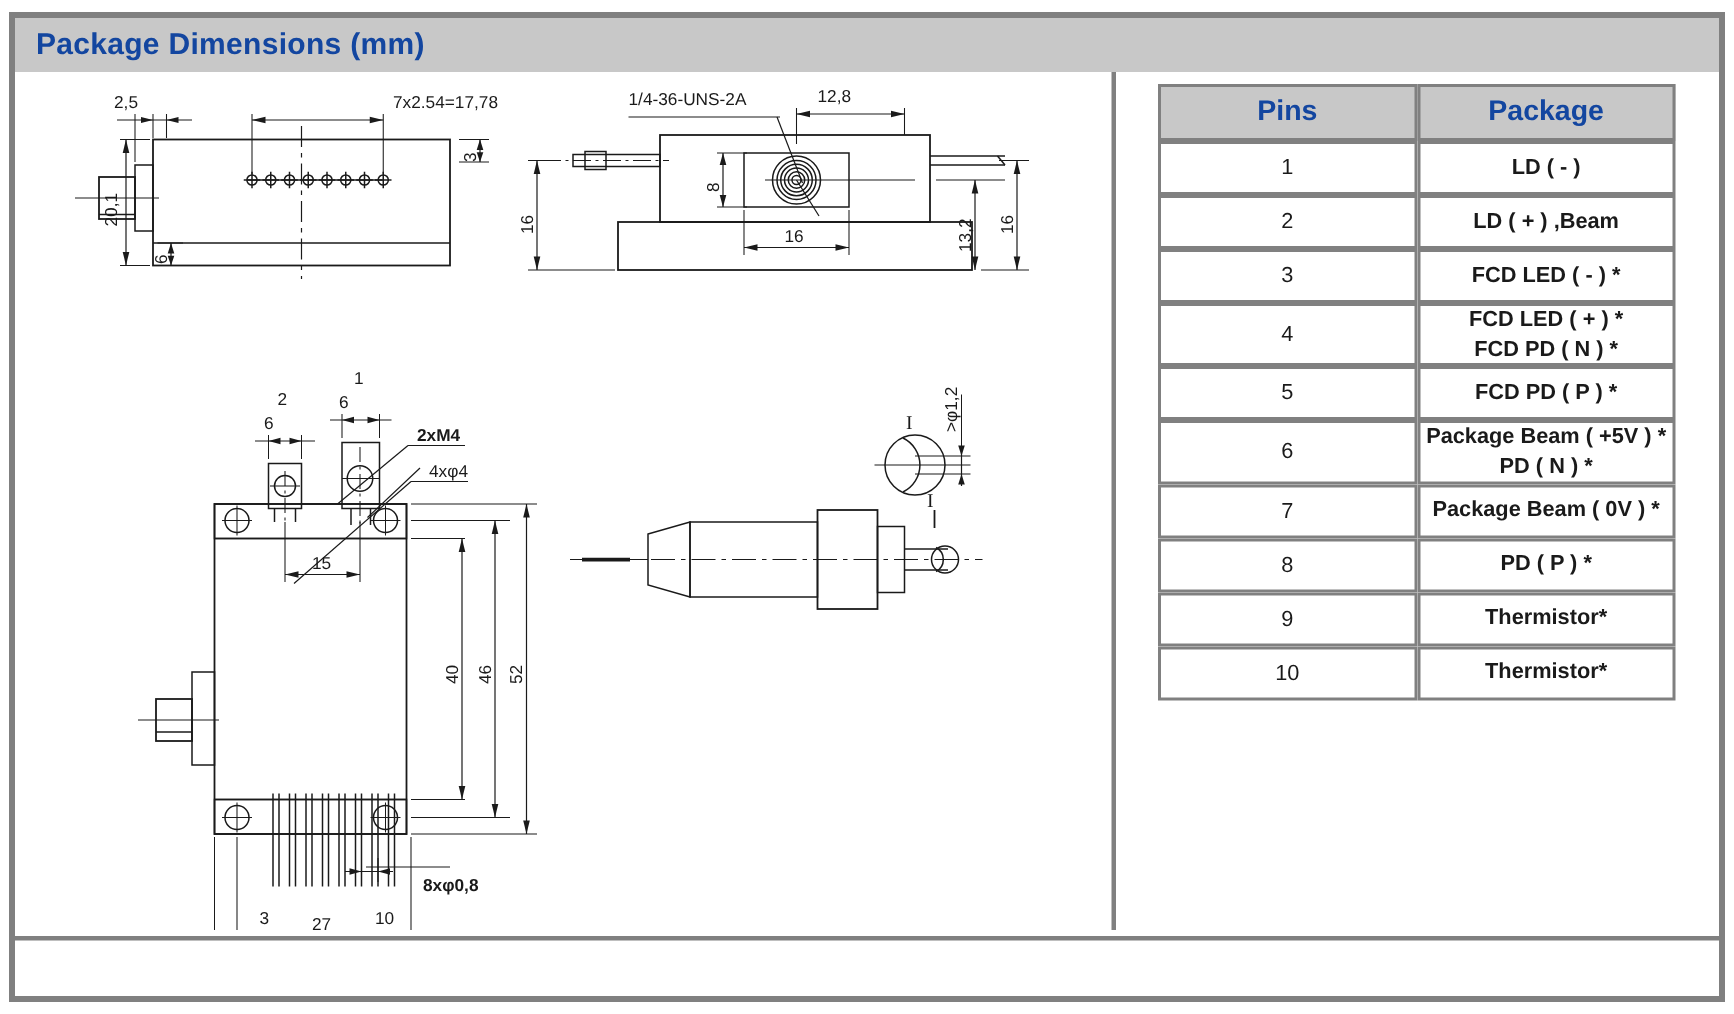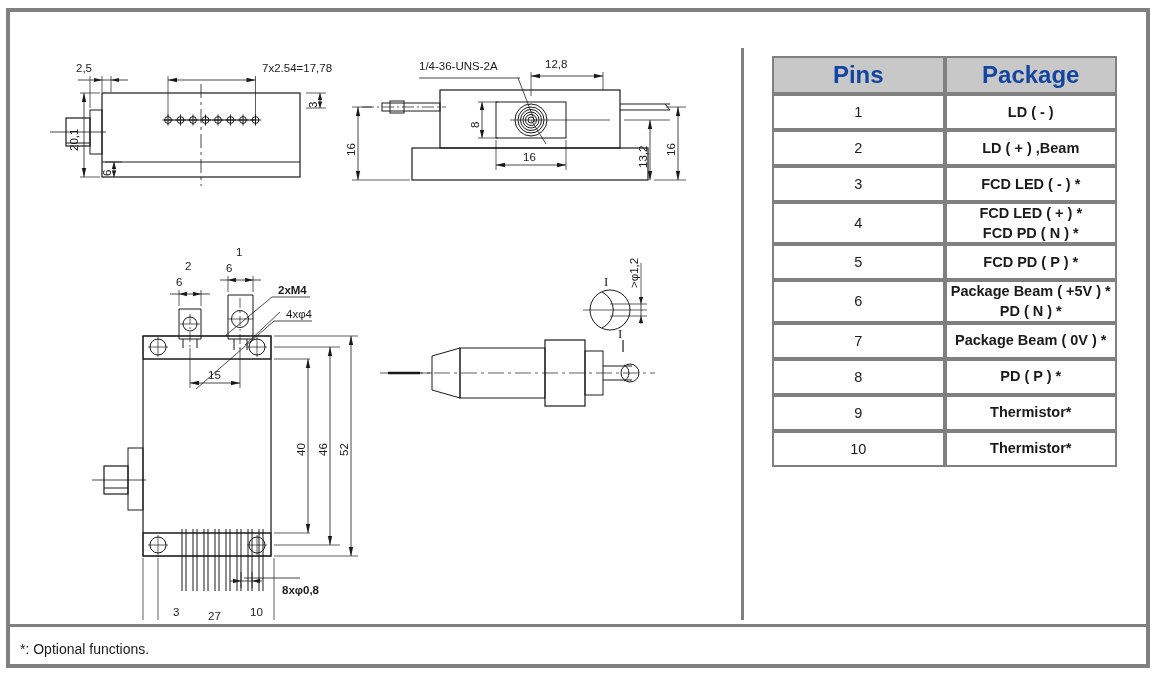--- a/index.html
+++ b/index.html
@@ -27,35 +27,38 @@
 
   
   .draw{position:absolute;left:0;top:0;width:617px;height:572px;}
   .draw svg{display:block;}
 
   
   .tblwrap{position:absolute;left:762px;top:8px;width:345px;}
   table.pins{border-collapse:separate;border-spacing:0;width:345px;table-layout:fixed;}
   table.pins td,table.pins th{border:2px solid #808080;background:#ffffff;text-align:center;
       font-size:14.5px;color:#1a1a1a;padding:0;vertical-align:middle;}
-  table.pins th{background:#c8c8c8;color:#1346a0;font-size:24px;font-weight:bold;height:34px;}
+  table.pins th{background:#c8c8c8;color:#1346a0;font-size:19px;font-weight:bold;height:34px;}
   table.pins td{height:32px;}
   td.pinno{width:76px;}
   td.fn{width:265px;font-weight:bold;}
   td.fn .l1{display:block;line-height:1.25;}
   td.fn .l2{display:block;line-height:1.25;margin-top:2px;}
   td.tall{height:62px;}
 </style>
 </head>
 <body>
 
 <div class="page">
 
   <div class="frame"></div>
 
+  <div class="titlebar">
+    <div class="ttl">Package Dimensions (mm)</div>
+  </div>
 
   <div class="body">
 
     <div class="vdiv"></div>
     <div class="hdiv"></div>
 
     <div class="draw">
       <svg width="731" height="572" viewBox="0 0 731 572">
         <g fill="none" stroke="#1a1a1a" stroke-width="1" stroke-linecap="butt" shape-rendering="geometricPrecision">
 
@@ -473,17 +476,14 @@
             <td class="fn">
                 <span class="l1">Thermistor*</span>
               </td>
           </tr>
         </tbody>
       </table>
     </div>
 
   </div>
 
-  <div class="footnote">
-    <span>*: Optional functions.</span>
-  </div>
 
 </div>
 
 </body></html>

